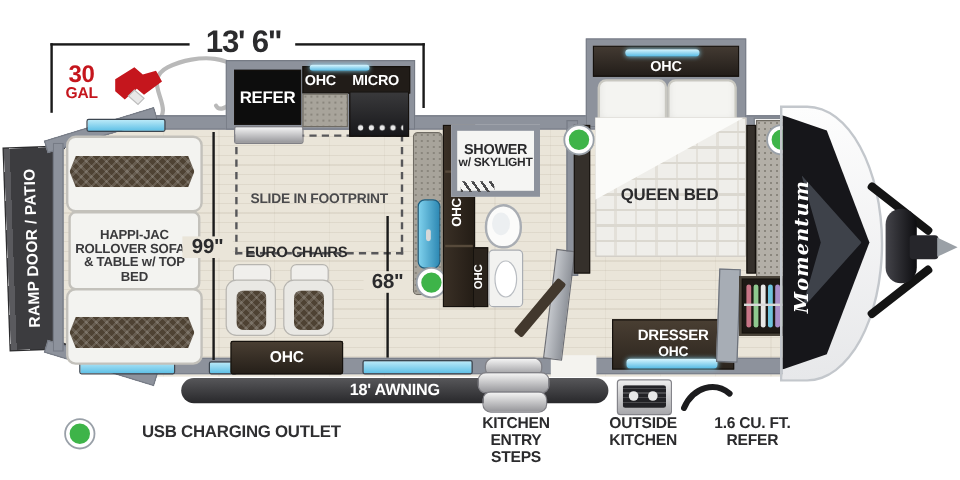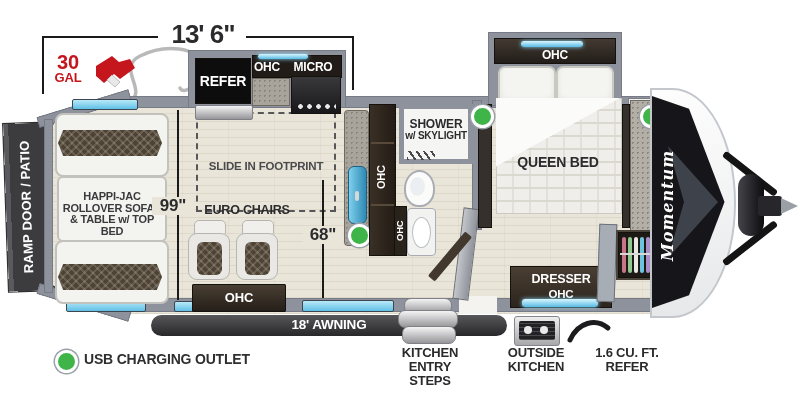--- a/index.html
+++ b/index.html
@@ -134,21 +134,21 @@
     <div class="abs" style="left:6px;top:24px;width:4px;height:10px;background:#d8d8d8;border-radius:2px;"></div>
   </div>
   <div class="dot" style="left:348px;top:224px;"></div>
 
   <div class="cab" style="left:369px;top:104px;width:27px;height:152px;background:linear-gradient(90deg,#3a3026,#231c15);">
     <div class="abs" style="left:2px;top:38px;width:23px;height:2px;background:#574a3b;"></div>
     <div class="abs" style="left:2px;top:100px;width:23px;height:2px;background:#574a3b;"></div>
     <div class="lbl vtext white" style="left:7px;top:48px;height:50px;width:14px;font-size:11px;">OHC</div>
   </div>
 
-  <div class="abs" style="left:376px;top:104px;width:74px;height:60px;background:#f5f5f3;border:5px solid #8d929c;box-sizing:border-box;margin-left:23px;">
+  <div class="abs" style="left:376px;top:104px;width:74px;height:60px;background:#f5f5f3;border:5px solid #8d929c;box-sizing:border-box;">
     <div class="lbl" style="left:0;right:0;top:9px;font-size:12px;">SHOWER</div>
     <div class="lbl" style="left:0;right:0;top:22px;font-size:10px;">w/ SKYLIGHT</div>
     <div class="abs" style="left:3px;top:42px;width:28px;height:9px;background:repeating-linear-gradient(55deg,#4a4a4c 0 2px,transparent 2px 6px);"></div>
   </div>
   <div class="abs" style="left:404px;top:170px;width:27px;height:33px;background:#fbfbfa;border:2px solid #a9adb3;border-radius:50% 50% 46% 46%;">
     <div class="abs" style="left:4px;top:5px;width:15px;height:19px;background:#eceff1;border-radius:50%;"></div>
   </div>
   <div class="cab" style="left:394px;top:206px;width:13px;height:50px;background:#2a231c;">
     <div class="lbl vtext white" style="left:1px;top:6px;height:38px;width:11px;font-size:9.5px;">OHC</div>
   </div>
@@ -224,15 +224,15 @@
 
   <svg class="abs" style="left:566px;top:314px;" width="46" height="30" viewBox="0 0 46 30">
     <path d="M4,26 C12,8 30,4 42,14" fill="none" stroke="#1c1c1e" stroke-width="5" stroke-linecap="round"></path>
   </svg>
   <div class="lbl" style="left:548px;top:346px;width:78px;font-size:13px;margin-left:40px;">
     <div>1.6 CU. FT.</div>
     <div>REFER</div>
   </div>
 
   <div class="dot" style="left:55px;top:350px;"></div>
-  <div class="lbl" style="left:84px;top:352px;width:200px;text-align:left;font-size:14px;color:#2f2f31;">USB CHARGING OUTLET</div>
+  <div class="lbl" style="left:84px;top:352px;width:200px;text-align:right;font-size:14px;color:#2f2f31;">USB CHARGING OUTLET</div>
 
 </div>
 
 </body></html>

